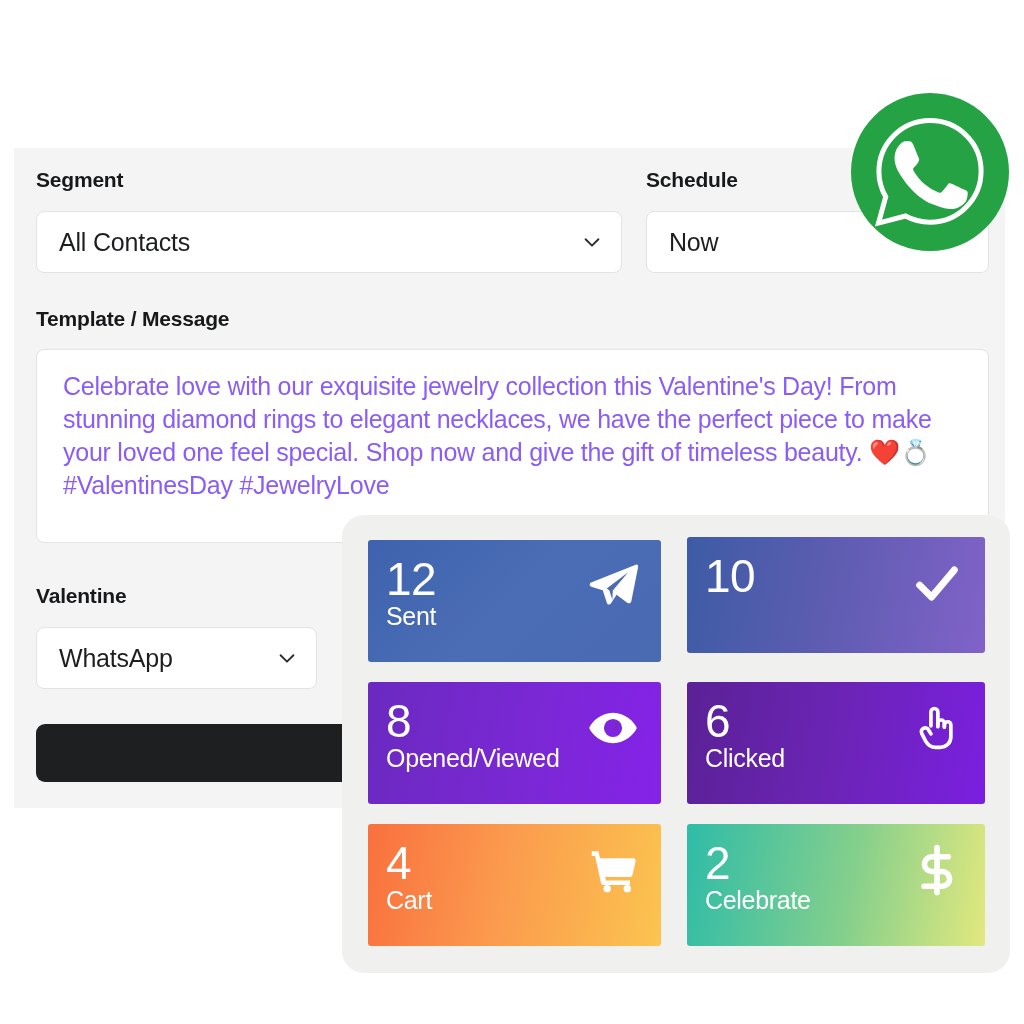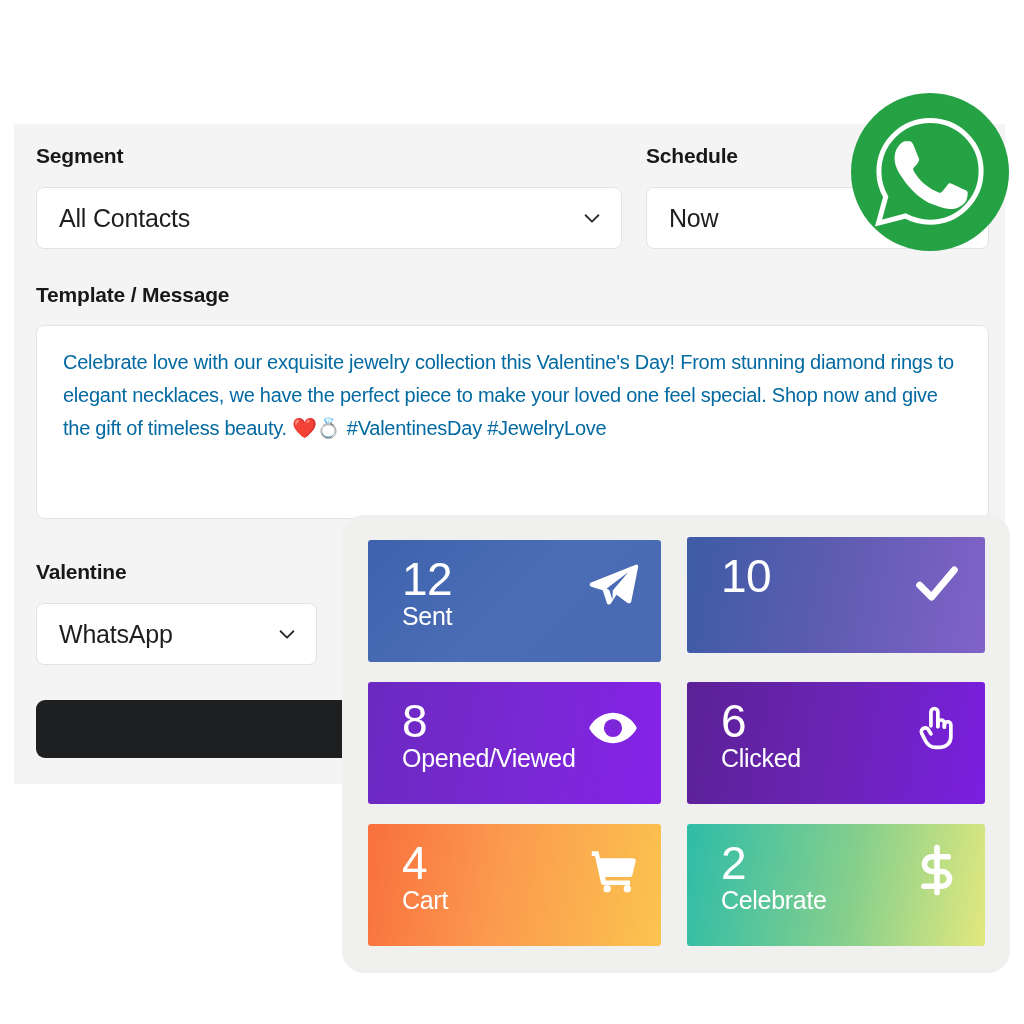--- a/index.html
+++ b/index.html
@@ -13,21 +13,21 @@
     position: relative;
     overflow: hidden;
     font-family: "Liberation Sans", sans-serif;
     -webkit-font-smoothing: antialiased;
   }
 
   
   .form-panel {
     position: absolute;
     left: 14px;
-    top: 124px;
+    top: 148px;
     width: 991px;
     height: 660px;
     background: #f4f4f4;
     box-sizing: border-box;
   }
 
   .field-label {
     font-size: 21px;
     font-weight: bold;
     color: #17181a;
@@ -77,23 +77,23 @@
   #message-box {
     position: absolute; left: 22px; top: 201px;
     width: 953px; height: 194px;
     background: #ffffff;
     border: 1px solid #e2e3e5;
     border-radius: 8px;
     box-sizing: border-box;
     padding: 20px 26px;
   }
   #message-text {
-    font-size: 20px;
+    font-size: 25px;
     line-height: 33px;
-    color: #0369a1;
+    color: #8b5cf6;
     letter-spacing: -0.25px;
     white-space: pre-wrap;
     margin: 0;
   }
 
   
   #platform-label { position: absolute; left: 22px; top: 436px; }
   #platform-select {
     position: absolute; left: 22px; top: 479px;
     width: 281px; height: 62px;
@@ -145,21 +145,21 @@
     display: grid;
     grid-template-columns: 293px 298px;
     grid-template-rows: 122px 122px 122px;
     column-gap: 26px;
     row-gap: 20px;
   }
   .metric-card {
     position: relative;
     border-radius: 3px;
     box-sizing: border-box;
-    padding: 18px 20px 0 34px;
+    padding: 18px 20px 0 18px;
     overflow: hidden;
     cursor: pointer;
   }
   .metric-value {
     display: block;
     font-size: 46px;
     line-height: 42px;
     color: #ffffff;
     font-weight: normal;
     letter-spacing: -0.5px;

